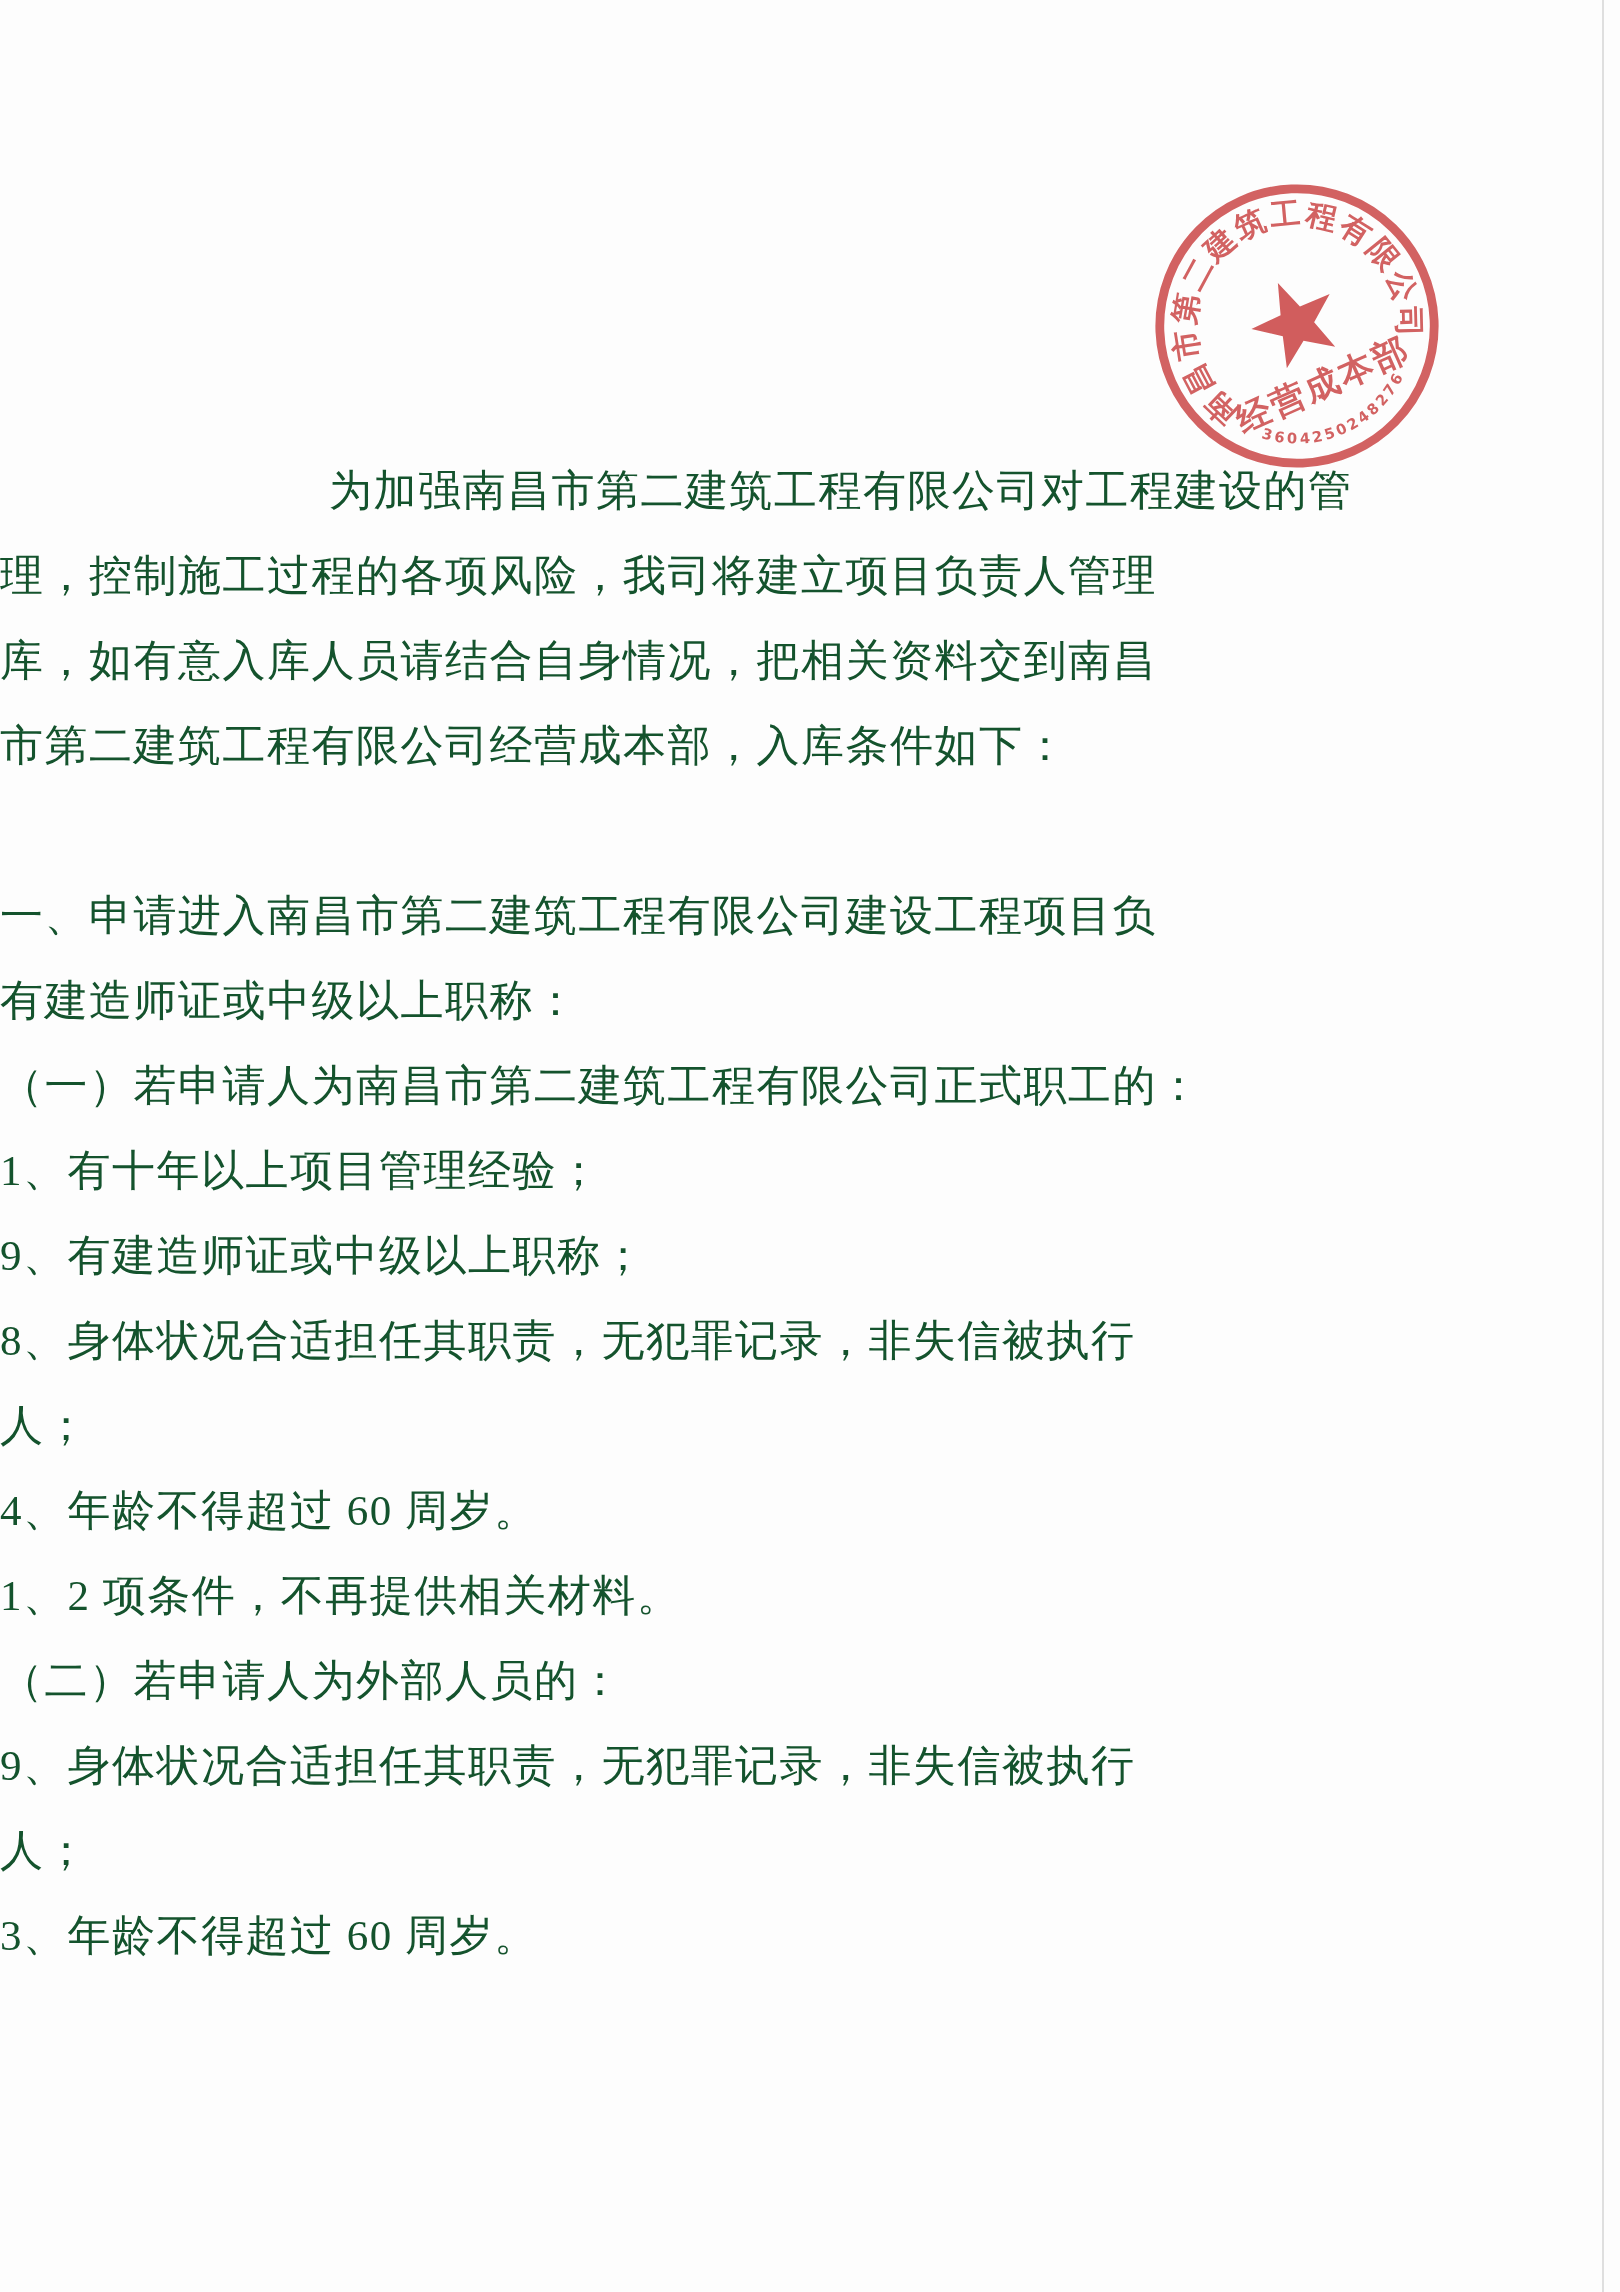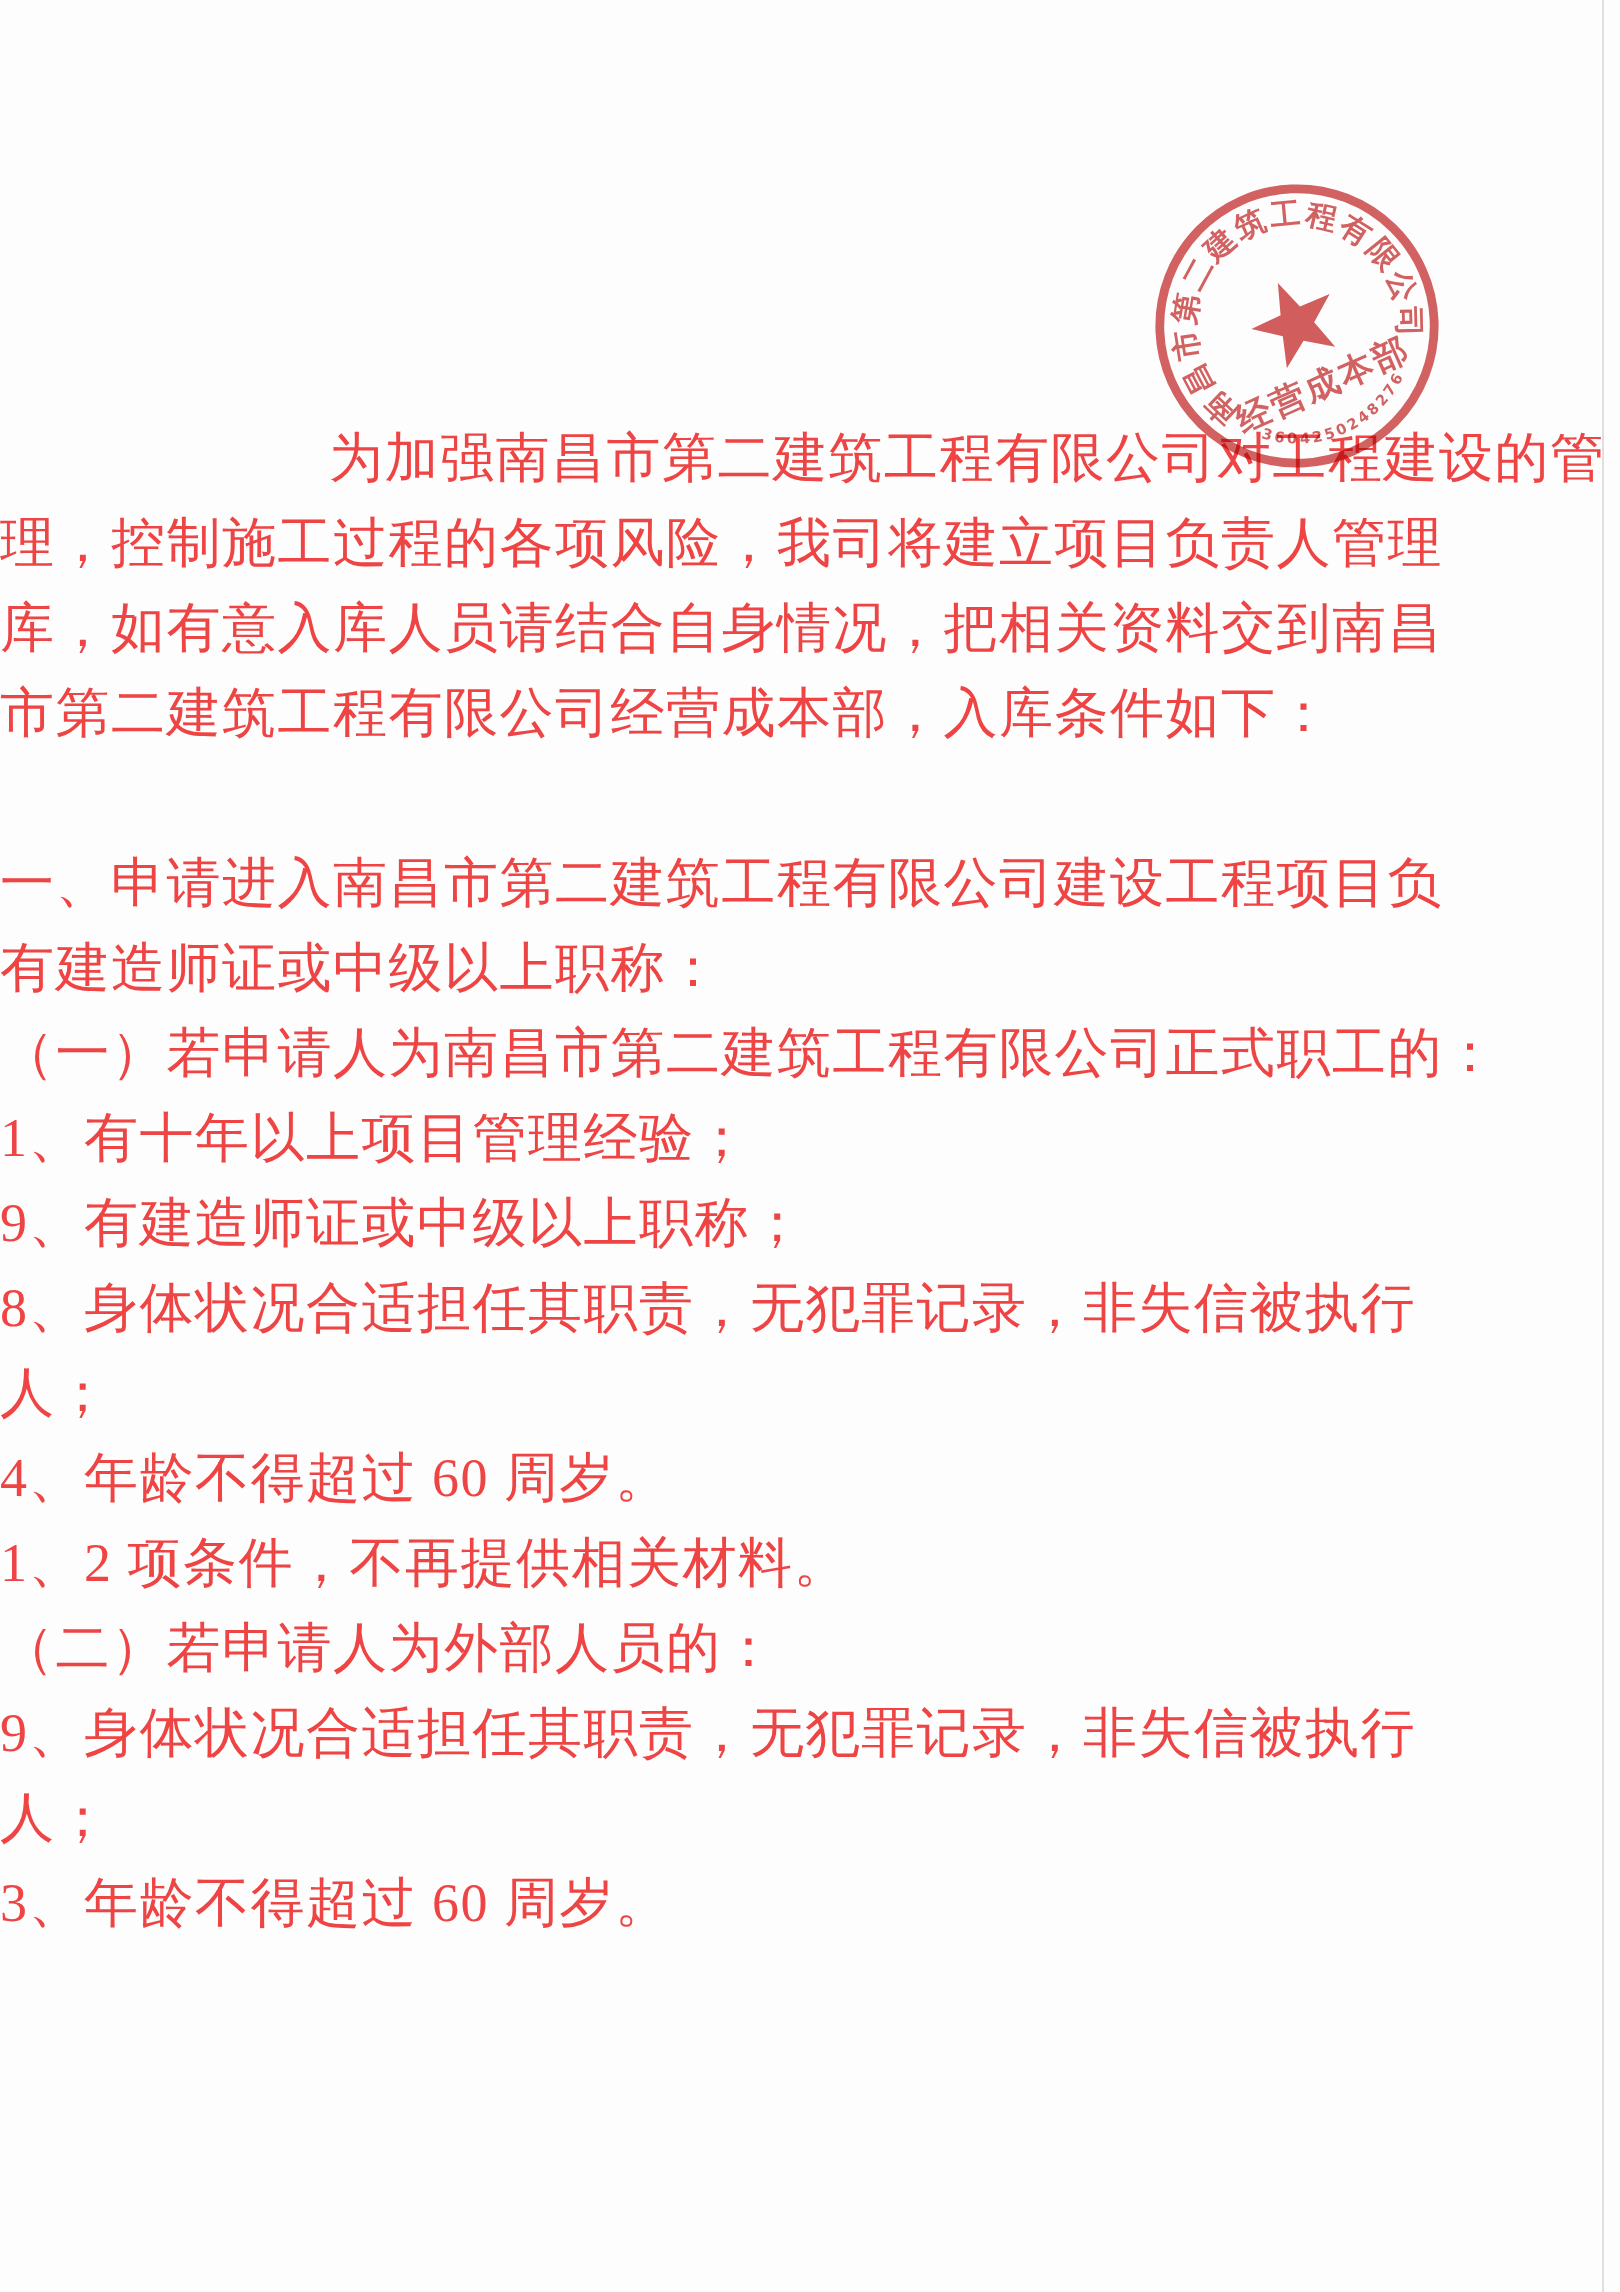--- a/index.html
+++ b/index.html
@@ -18,23 +18,23 @@
     background:#cfcfcf; opacity:.65;
   }
   .title {
     position:absolute; top:173px; left:0; width:100%;
     margin:0; text-align:center;
     font-size:57px; line-height:90px; font-weight:500;
     letter-spacing:3.9px; color:#3c3c3c;
   }
   .tline { display:block; }
   .doc-body {
-    position:absolute; top:416px; left:0; width:100%;
-    font-size:54px; line-height:85px; letter-spacing:1.5px;
-    color:#ef4444;
+    position:absolute; top:448px; left:0; width:100%;
+    font-size:43px; line-height:85px; letter-spacing:1.5px;
+    color:#14532d;
   }
   .bline { height:85px; white-space:pre; }
   .bline.indent { padding-left:329px; }
   
   .seal {
     position:absolute; left:1150px; top:179px;
     width:294px; height:294px;
     transform:rotate(-24deg);
     mix-blend-mode:multiply;
     opacity:.92;

